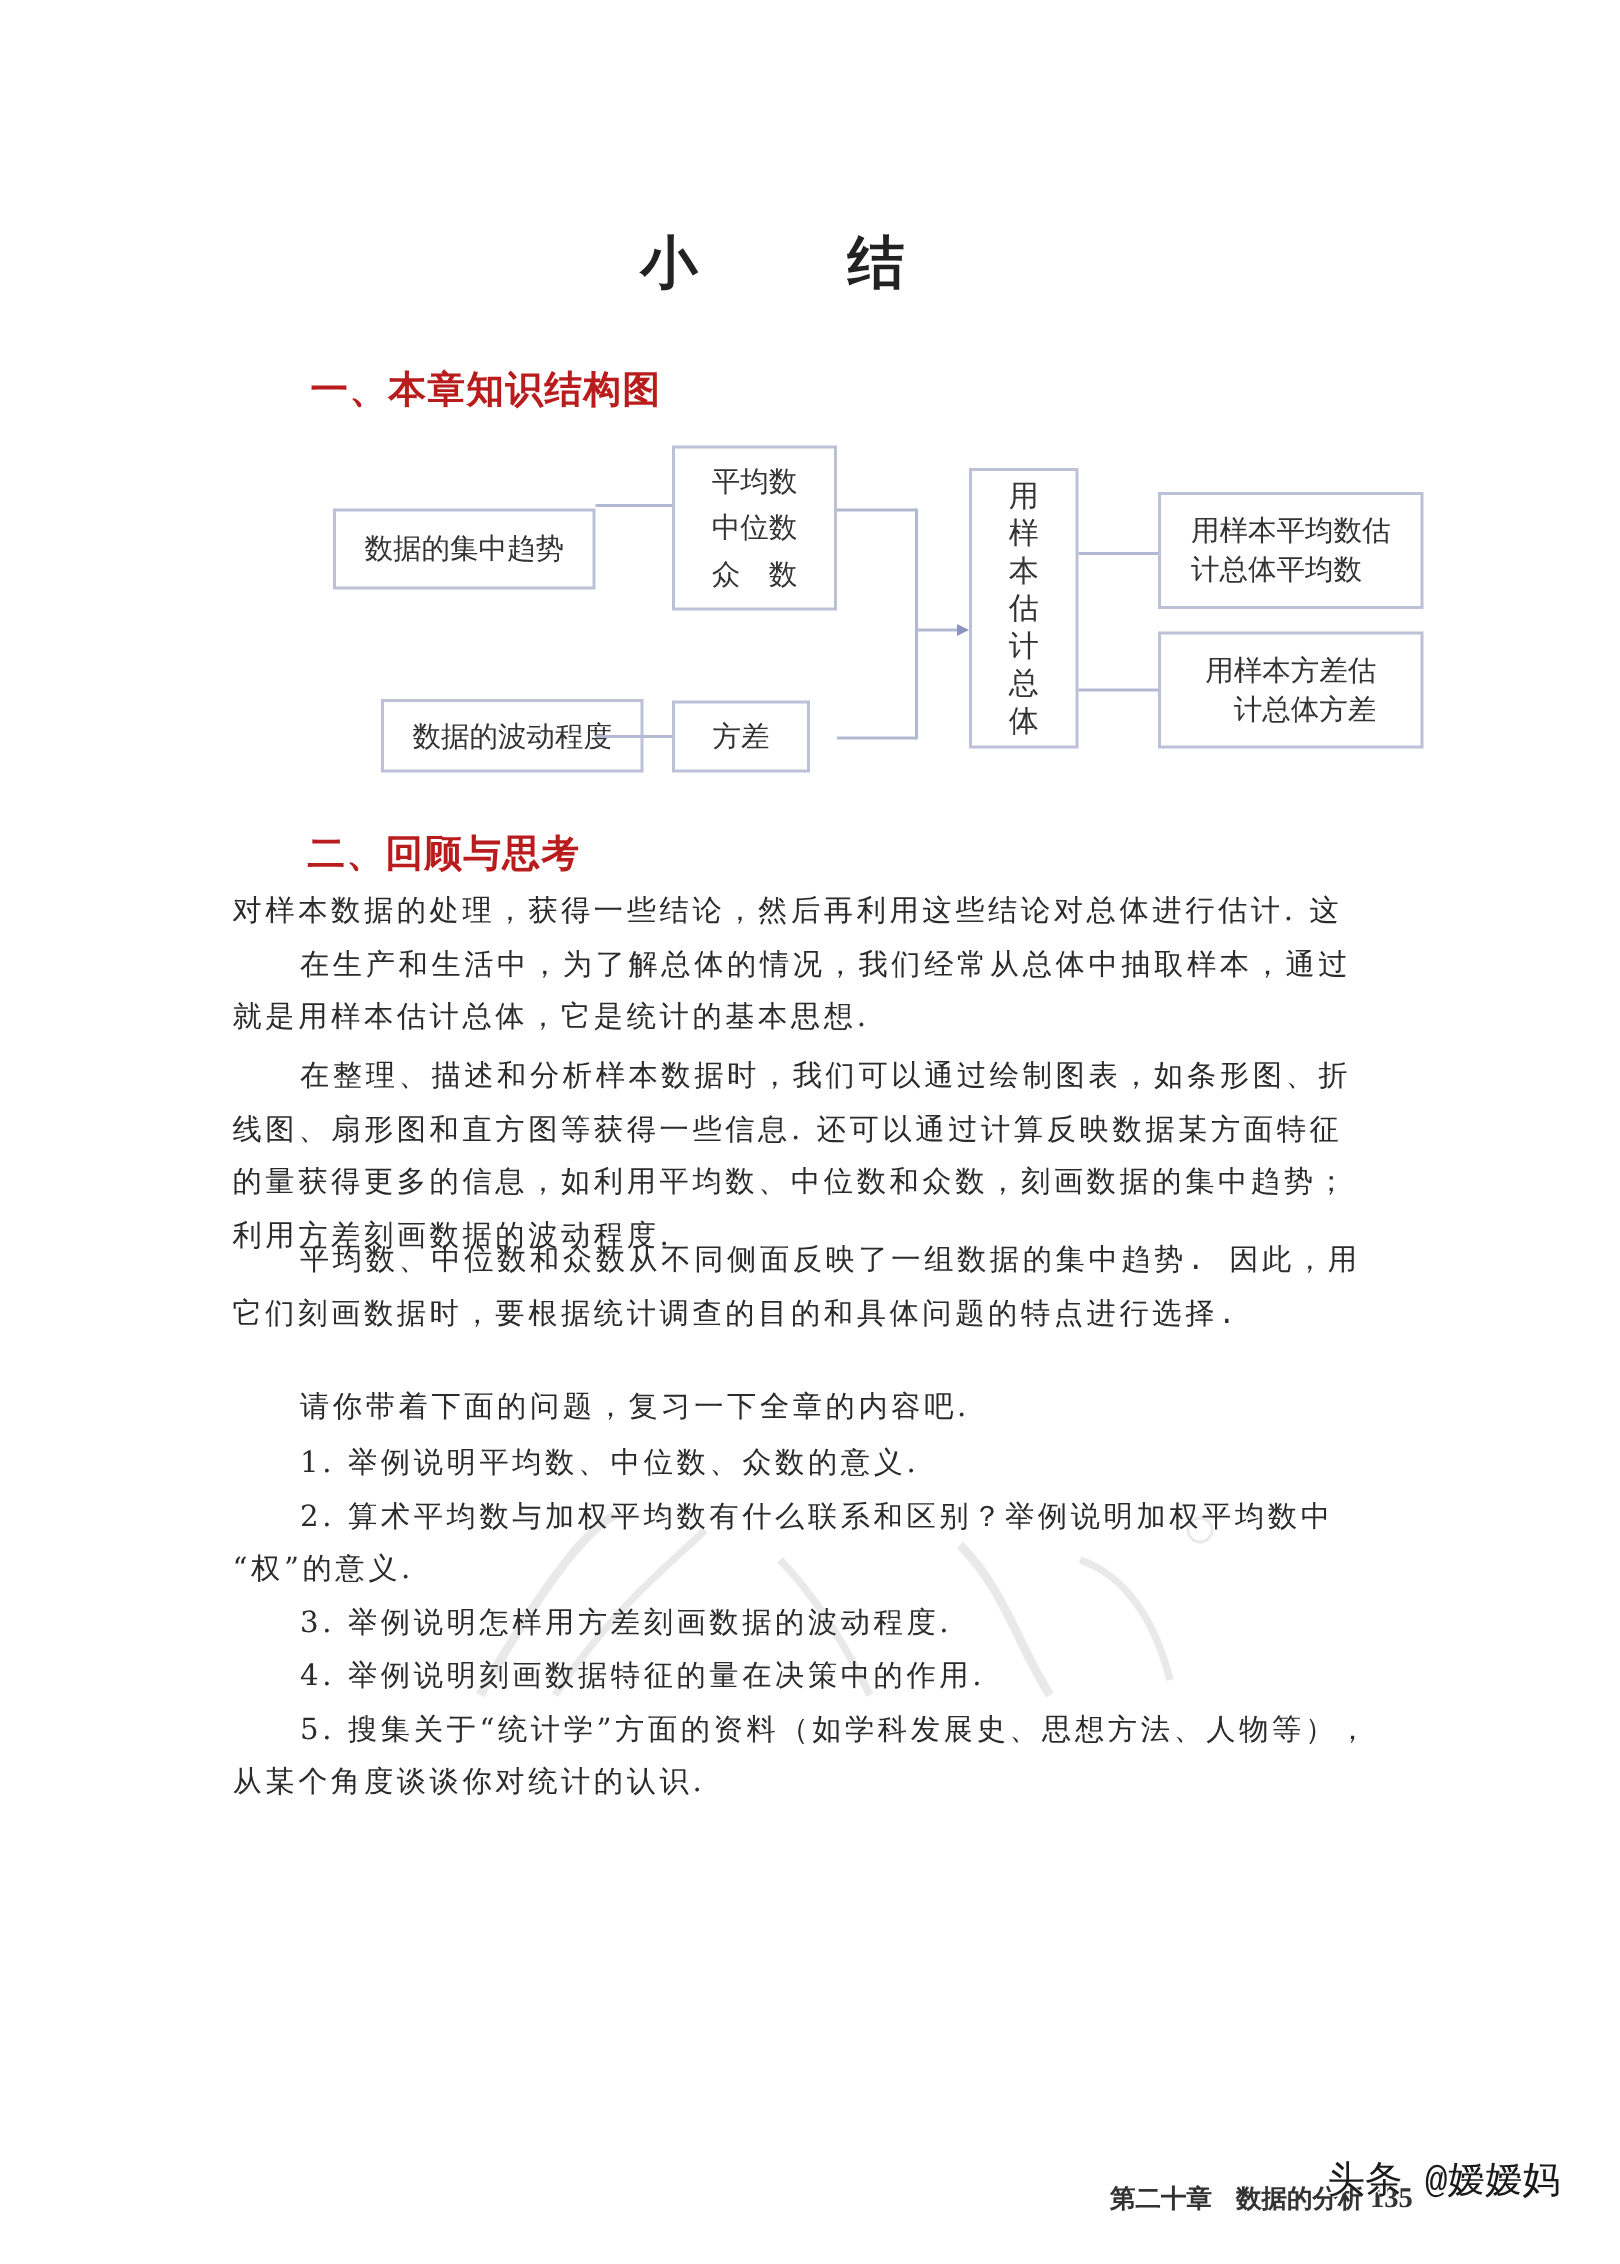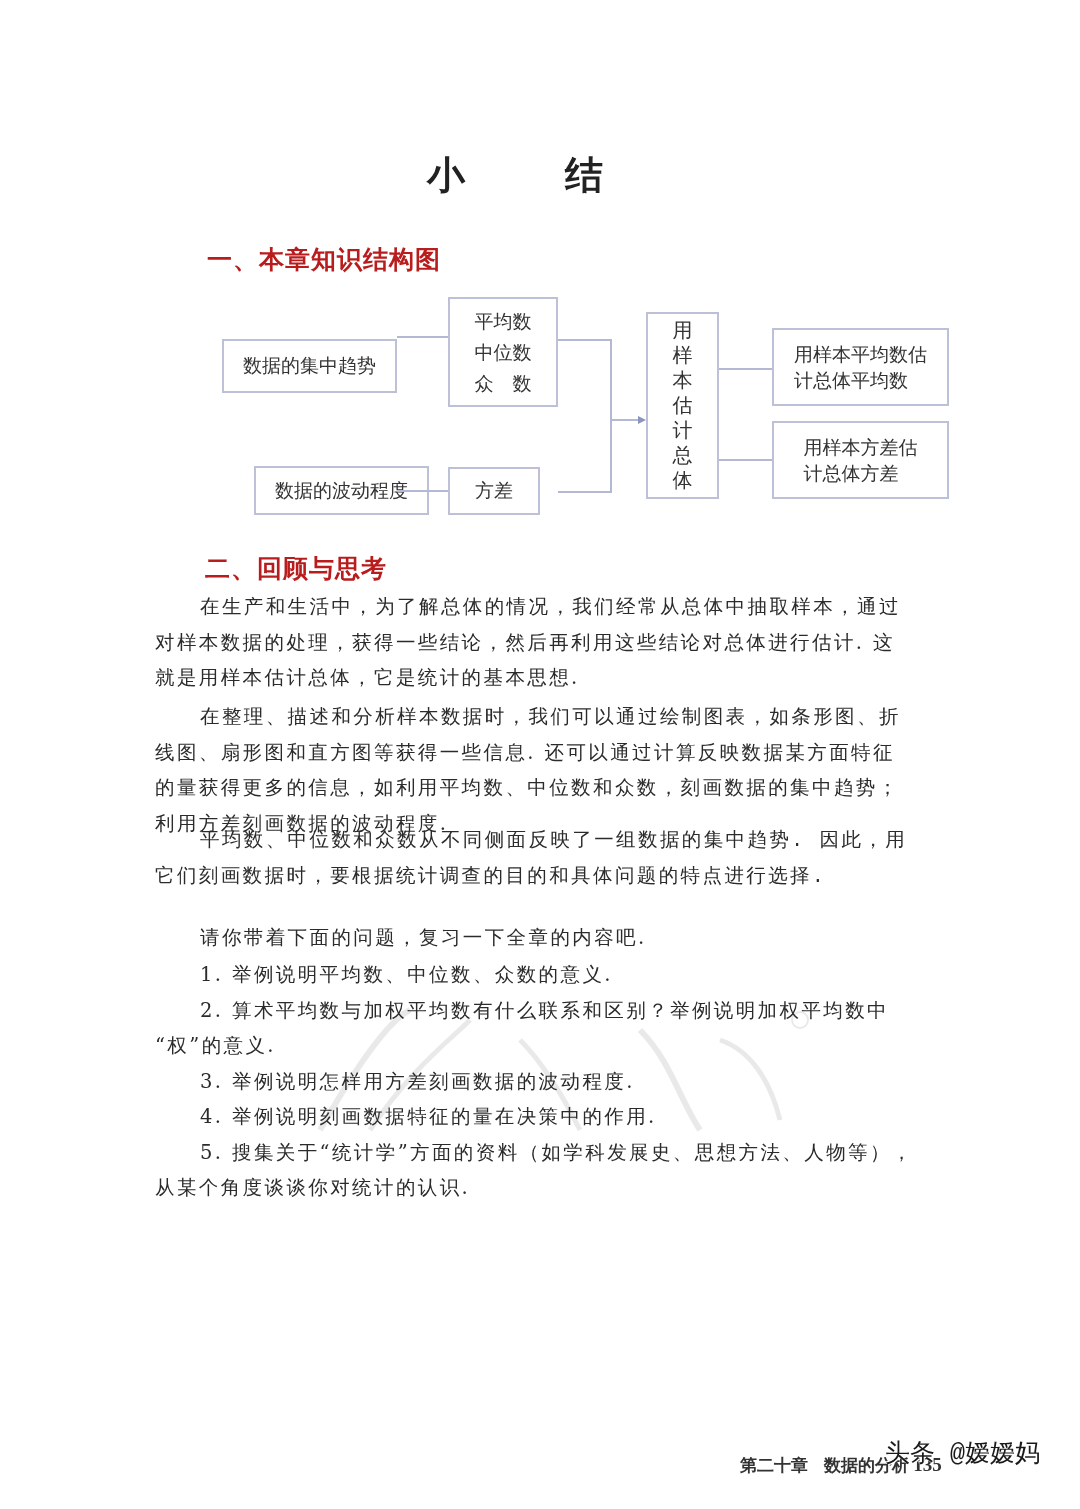--- a/index.html
+++ b/index.html
@@ -104,39 +104,39 @@
 
   <div class="box" style="left:772px; top:328px; width:177px; height:78px;">
     <div class="stack" style="line-height:26px;">
       <span>用样本平均数估</span>
       <span style="text-align:left">计总体平均数</span>
     </div>
   </div>
   <div class="box" style="left:772px; top:421px; width:177px; height:78px;">
     <div class="stack" style="line-height:26px;">
       <span>用样本方差估</span>
-      <span style="text-align:left">计总体方差</span>
+      <span style="text-align:right">计总体方差</span>
     </div>
   </div>
 </div>
 
 <div class="h2" style="top:552px; left:205px;">二、回顾与思考</div>
 
 <svg class="bg-watermark" viewBox="0 0 520 140">
   <path d="M20 130 C60 60, 90 20, 110 10" stroke="#555" stroke-width="6" fill="none"></path>
   <path d="M70 130 C110 70, 150 40, 170 20" stroke="#555" stroke-width="5" fill="none"></path>
   <path d="M220 40 C240 60, 260 90, 280 130" stroke="#555" stroke-width="5" fill="none"></path>
   <path d="M340 30 C370 60, 380 100, 400 130" stroke="#555" stroke-width="6" fill="none"></path>
   <path d="M420 40 C450 50, 470 80, 480 120" stroke="#555" stroke-width="5" fill="none"></path>
   <circle cx="500" cy="20" r="8" stroke="#555" stroke-width="2" fill="none"></circle>
 </svg>
 
 <div class="para" style="top:589px;">
+  <span class="ln">对样本数据的处理，获得一些结论，然后再利用这些结论对总体进行估计. 这</span>
   <span class="ln indent">在生产和生活中，为了解总体的情况，我们经常从总体中抽取样本，通过</span>
-  <span class="ln">对样本数据的处理，获得一些结论，然后再利用这些结论对总体进行估计. 这</span>
   <span class="ln">就是用样本估计总体，它是统计的基本思想.</span>
 </div>
 
 <div class="para" style="top:699px;">
   <span class="ln indent">在整理、描述和分析样本数据时，我们可以通过绘制图表，如条形图、折</span>
   <span class="ln">线图、扇形图和直方图等获得一些信息. 还可以通过计算反映数据某方面特征</span>
   <span class="ln">的量获得更多的信息，如利用平均数、中位数和众数，刻画数据的集中趋势；</span>
   <span class="ln">利用方差刻画数据的波动程度.</span>
 </div>
 

